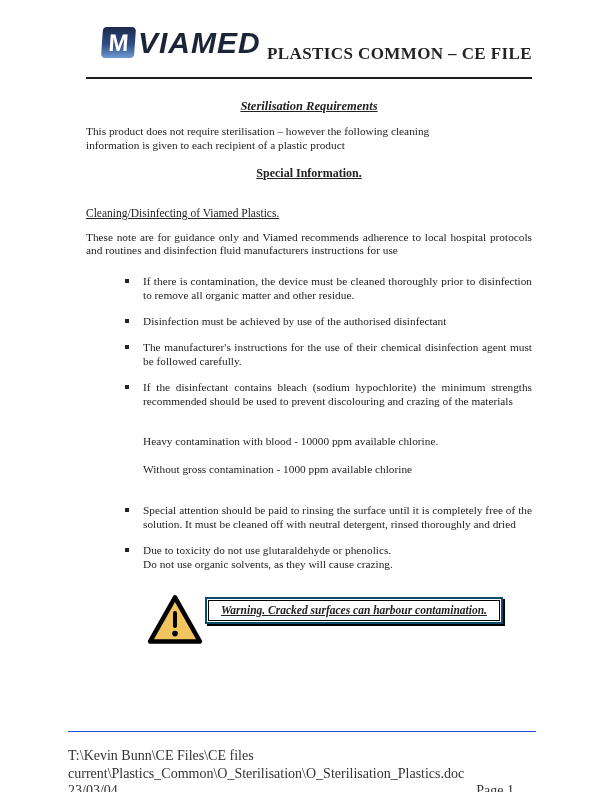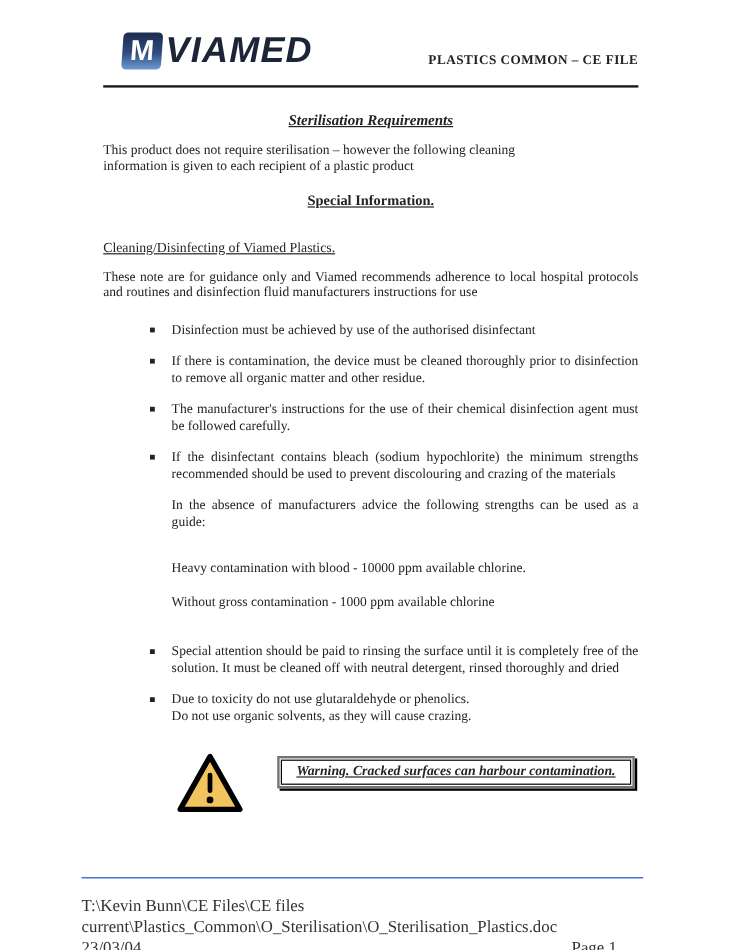--- a/index.html
+++ b/index.html
@@ -17,21 +17,21 @@
     width:33px; height:31px; border-radius:4px;
     background:linear-gradient(180deg,#1c2b4d 0%, #2e4c80 55%, #6d9ad2 100%);
     color:#fff; font-family:"Liberation Sans", sans-serif; font-weight:bold;
     font-size:24px; display:flex; align-items:center; justify-content:center;
     transform:skewX(-4deg);
   }
   .logo-brand {
     font-family:"Liberation Sans", sans-serif; font-weight:bold; font-size:30px;
     color:#1b2537; letter-spacing:1px; margin-left:3px; line-height:31px;font-style:italic;
   }
-  .doc-code { font-weight:bold; font-size:11px; margin-top:17px; letter-spacing:0.4px; white-space:pre-line; }
+  .doc-code { font-weight:bold; font-size:17px; margin-top:17px; letter-spacing:0.4px; white-space:pre-line; }
   .rule { border:none; border-top:2px solid #1c1c1c; margin:13px 0 0 0; }
 
   
   .title { text-align:center; font-weight:bold; font-style:italic; text-decoration:underline; font-size:12.5px; margin-top:20px; }
   .para  { font-size:11.3px; line-height:1.22; white-space:pre-line; }
   .intro { margin-top:11px; }
   .cleaning-heading { text-align:center; font-weight:bold; text-decoration:underline; font-size:12px; margin-top:13px; }
   .subsection { text-decoration:underline; font-size:11.5px; margin-top:25px; }
   .guidance { margin-top:11px; text-align:justify; }
 
@@ -47,21 +47,21 @@
   }
   .guide { margin:12px 0 0 57px; font-size:11.3px; line-height:1.24; }
   .guide-intro { text-align:justify; white-space:pre-line; }
   .chlorine { margin-top:11px; white-space:pre-line; }
   ul.bullets2 li:first-child { margin-top:13px; }
 
   
   .warning-row { display:flex; align-items:flex-start; margin-top:23px; margin-left:60px; }
   .warning-tri { width:58px; height:52px; flex:0 0 auto; }
   .warning-box-outer {
-    margin-left:27px; margin-top:3px; border:2px solid #737373; padding:1px;
+    margin-left:1px; margin-top:3px; border:2px solid #0c4a6e; padding:1px;
     background:#fff; box-shadow:2px 2px 0 #000;
   }
   .warning-box-inner {
     border:1px solid #000; padding:3px 12px 4px 12px;
     font-weight:bold; font-style:italic; text-decoration:underline; font-size:11.5px;
     white-space:nowrap;
   }
 
   
   .footer {
@@ -93,28 +93,27 @@
     <div class="para intro">This product does not require sterilisation – however the following cleaning
 information is given to each recipient of a plastic product</div>
 
     <div class="cleaning-heading">Special Information.</div>
 
     <div class="para subsection">Cleaning/Disinfecting of Viamed Plastics.</div>
 
     <div class="para guidance">These note are for guidance only and Viamed recommends adherence to local hospital protocols and routines and disinfection fluid manufacturers instructions for use</div>
 
     <ul class="bullets">
+      <li>If there is contamination, the device must be cleaned thoroughly prior to disinfection to remove all organic matter and other residue.</li>
       <li>Disinfection must be achieved by use of the authorised disinfectant</li>
-      <li>If there is contamination, the device must be cleaned thoroughly prior to disinfection to remove all organic matter and other residue.</li>
       <li>The manufacturer's instructions for the use of their chemical disinfection agent must be followed carefully.</li>
       <li>If the disinfectant contains bleach (sodium hypochlorite) the minimum strengths recommended should be used to prevent discolouring and crazing of the materials</li>
     </ul>
 
     <div class="guide">
-      <div class="guide-intro">In the absence of manufacturers advice the following strengths can be used as a guide:</div>
       <div class="chlorine">
         <div>Heavy contamination with blood -  10000  ppm available chlorine.</div>
         <div>Without gross contamination  -  1000  ppm available chlorine</div>
       </div>
     </div>
 
     <ul class="bullets bullets2">
       <li>Special attention should be paid to rinsing the surface until it is completely free of the solution. It must be cleaned off with neutral detergent, rinsed thoroughly and dried</li>
       <li>Due to toxicity do not use glutaraldehyde or phenolics.
 Do not use organic solvents, as they will cause crazing.</li>

